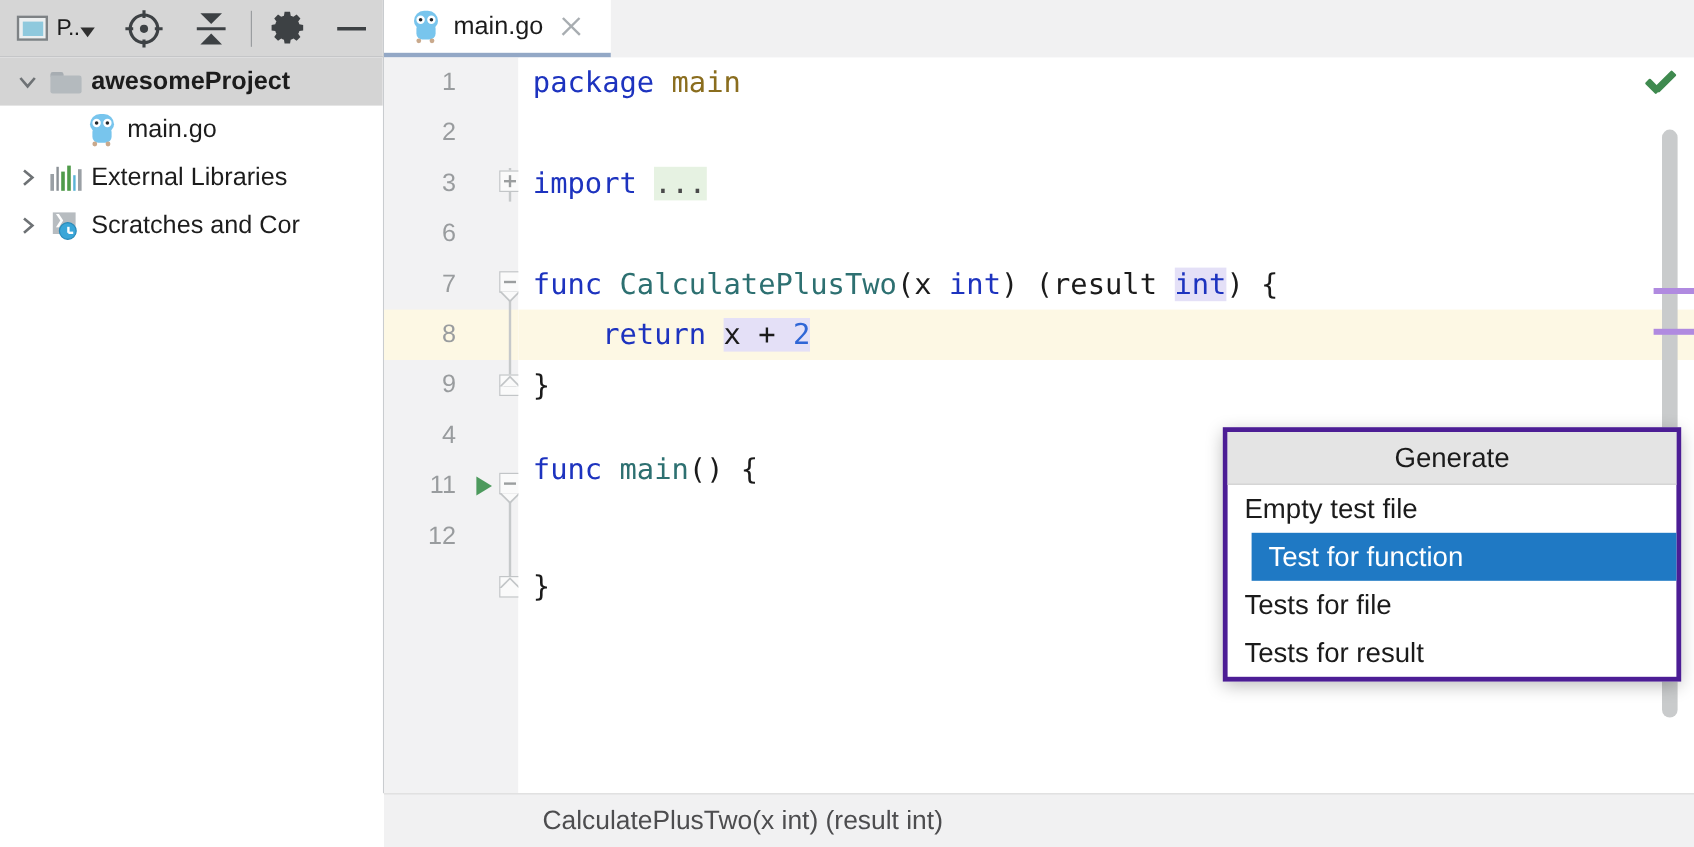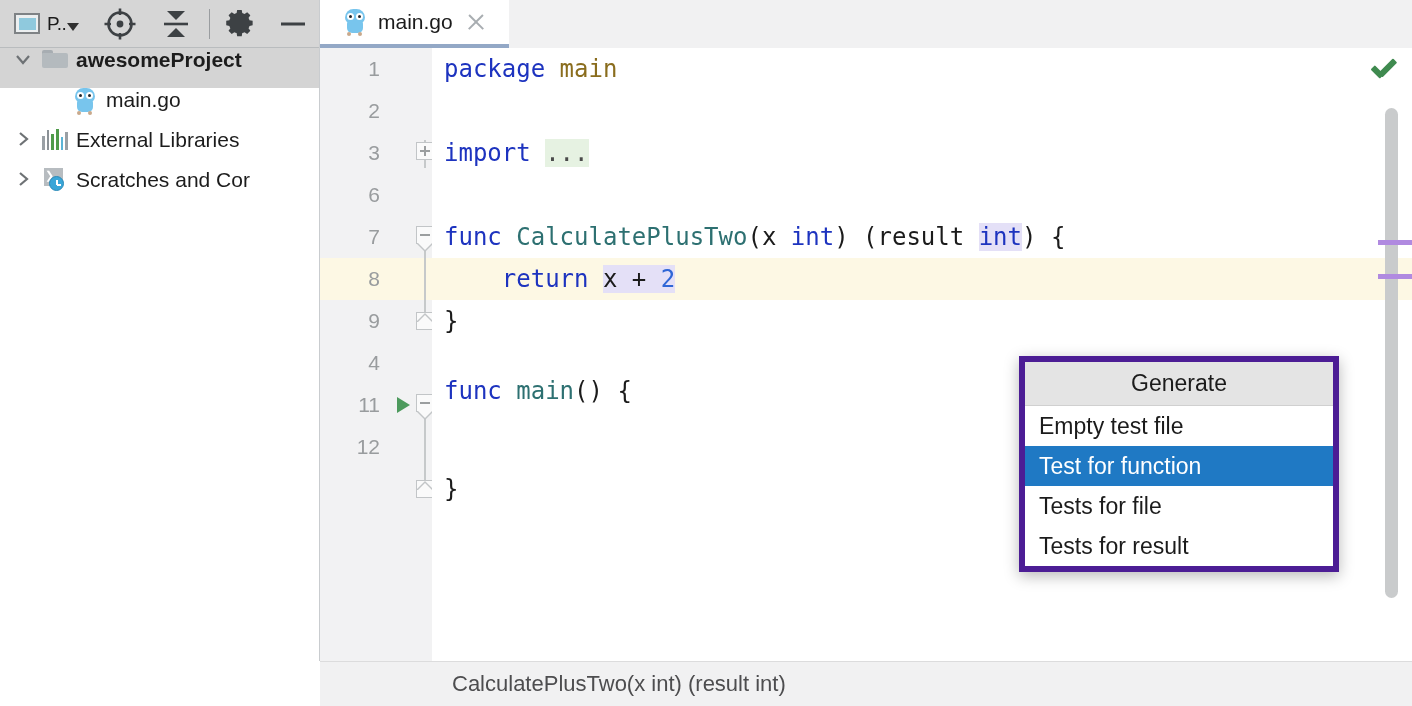--- a/index.html
+++ b/index.html
@@ -32,21 +32,21 @@
   .win-icon i { display:block; width: 17px; height: 12px; background: #8fc9dd; }
   .pv-label { font-size: 19px; color: #1b1b1b; margin-left: 7px; letter-spacing: -0.5px;}
   .caret-down {
     width: 0; height: 0; border-left: 6px solid transparent; border-right: 6px solid transparent;
     border-top: 8px solid #303030; margin-left: 1px; margin-top: 6px;
   }
 
   
   #project-tree { position: absolute; top: 48px; left: 0; right: 0; bottom: 0; background: #fff; overflow: hidden;}
   .tree-row {
-    display: flex; align-items: flex-start; height: 40px; padding-left: 8px;
+    display: flex; align-items: center; height: 40px; padding-left: 8px;
     font-size: 21px; color: #1c1c1c; white-space: nowrap;
   }
   .tree-row.selected { background: #d4d4d4; }
   .tree-row.bold .tree-label { font-weight: bold; }
   .twisty { width: 30px; flex: 0 0 30px; display: flex; align-items: center; justify-content: center; }
   .twisty svg { display:block; }
   .tree-icon { width: 34px; flex: 0 0 34px; display: flex; align-items: center; justify-content: center; }
   .tree-label { margin-left: 4px; }
   .indent { width: 30px; flex: 0 0 30px; }
 
@@ -141,34 +141,34 @@
   #marker-gutter { position:absolute; right:0; top:0; width:56px; height:100%; }
   #ok-check { position:absolute; right: 12px; top: 12px; width: 30px; height: 22px; }
   #ok-check:before, #ok-check:after { content:""; position:absolute; background:#3f8a4f; border-radius:1px;}
   #ok-check:before { left:1px; top:9px; width:13px; height:5.5px; transform: rotate(45deg); }
   #ok-check:after { left:7px; top:5px; width:21px; height:5.5px; transform: rotate(-45deg); }
   #vscroll { position:absolute; right: 14px; top: 60px; width: 13px; height: 490px; background:#c9cbcc; border-radius:7px; }
   .vmark { position:absolute; right: 0px; width: 34px; height: 5px; background:#b08ae0; }
 
   
   #generate-popup {
-    position:absolute; left: 699px; top: 308px; width: 320px;
-    background:#ffffff; border:6px solid #4c1d95;
+    position:absolute; left: 699px; top: 308px; width: 382px;
+    background:#ffffff; border:4px solid #4c1d95;
     box-shadow: 0 4px 14px rgba(0,0,0,0.28);
   }
   #popup-title {
     height: 44px; background:#e4e4e4; border-bottom:1px solid #d0d0d0;
     display:flex; align-items:center; justify-content:center;
     font-size: 23px; color:#1b1b1b;
   }
   .mitem {
     height: 40px; display:flex; align-items:center; padding: 0 14px;
     font-size: 23px; color:#1b1b1b; white-space: nowrap;
   }
-  .mitem.sel { background:#1f79c4; color:#ffffff; }
+  .mitem.sel { background:#1f79c4; color:#ffffff;margin-left:20px; }
   .mshort { margin-left:auto; font-size: 22px; color:#4a4a4a; letter-spacing:1px;}
   .mitem-label { }
 
   
   #breadcrumb {
     position:absolute; left:320px; bottom:0; right:0; height:45px;
     background:#f1f1f2; border-top:1px solid #dcdcdd;
     display:flex; align-items:center; padding-left: 132px;
     font-size: 22px; color:#4d4d4f;
   }

